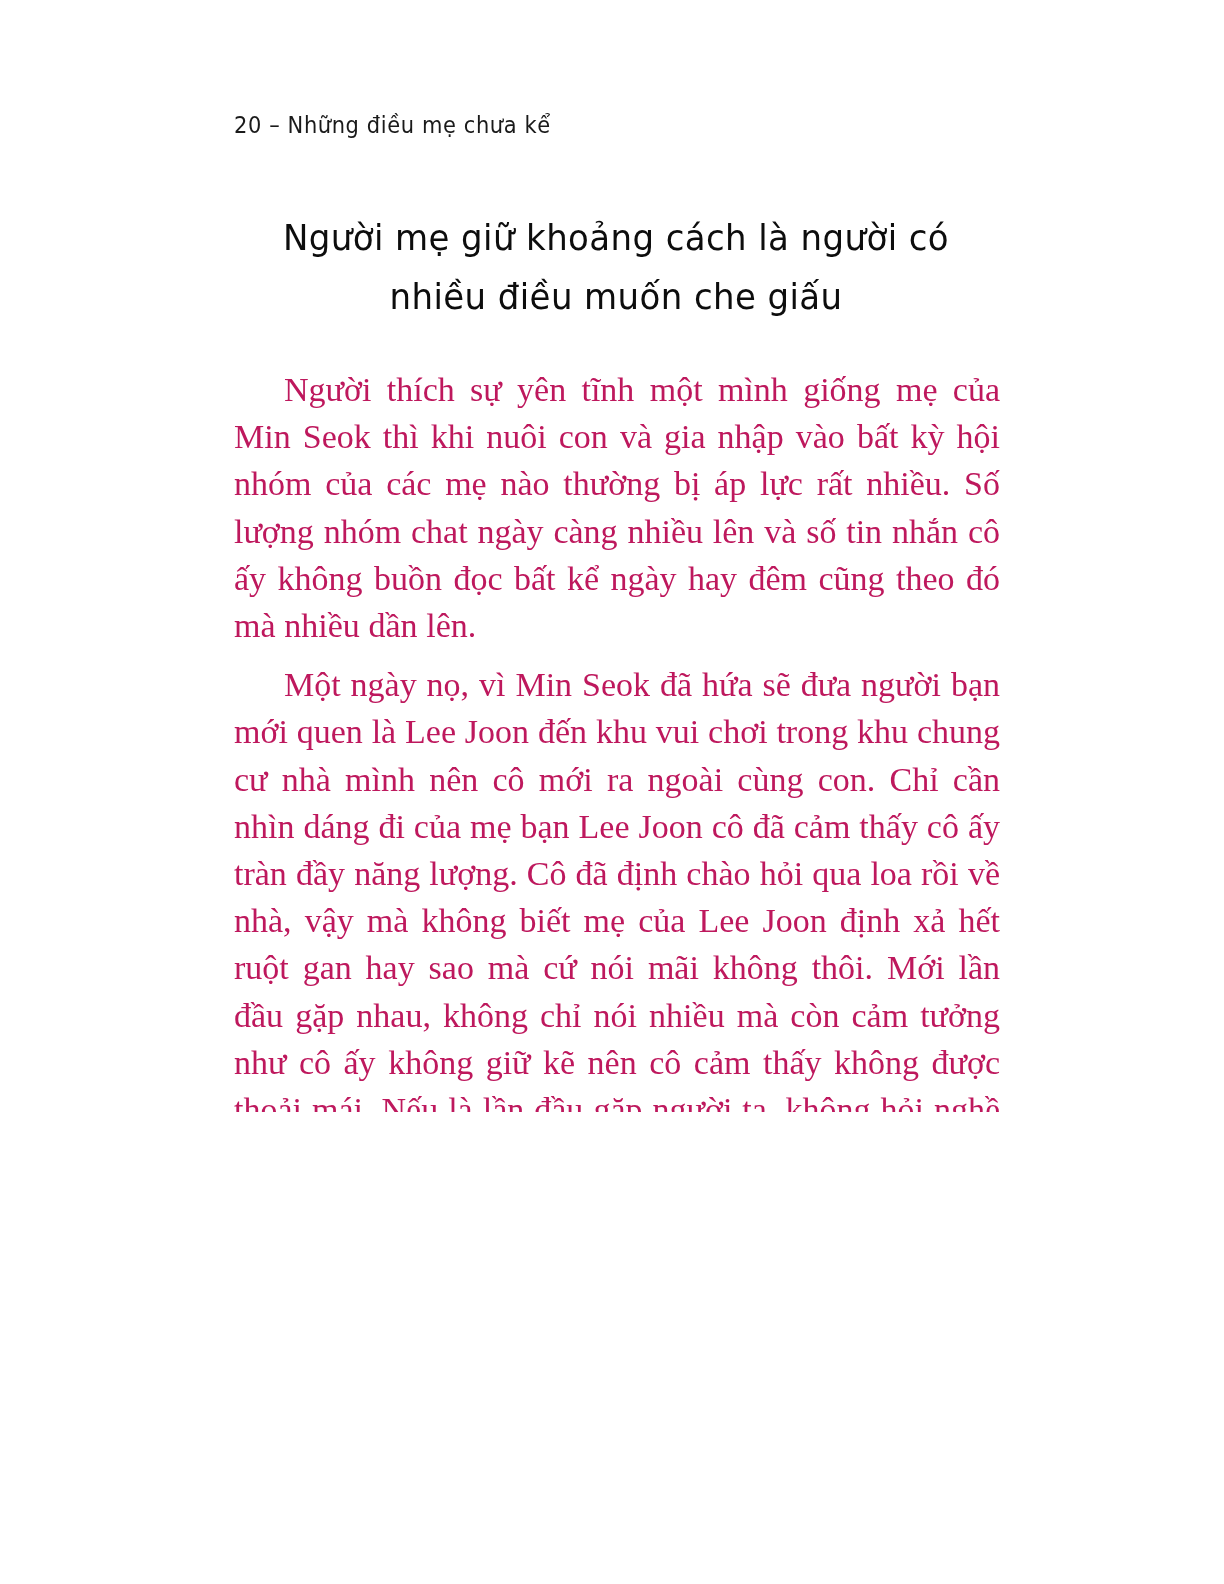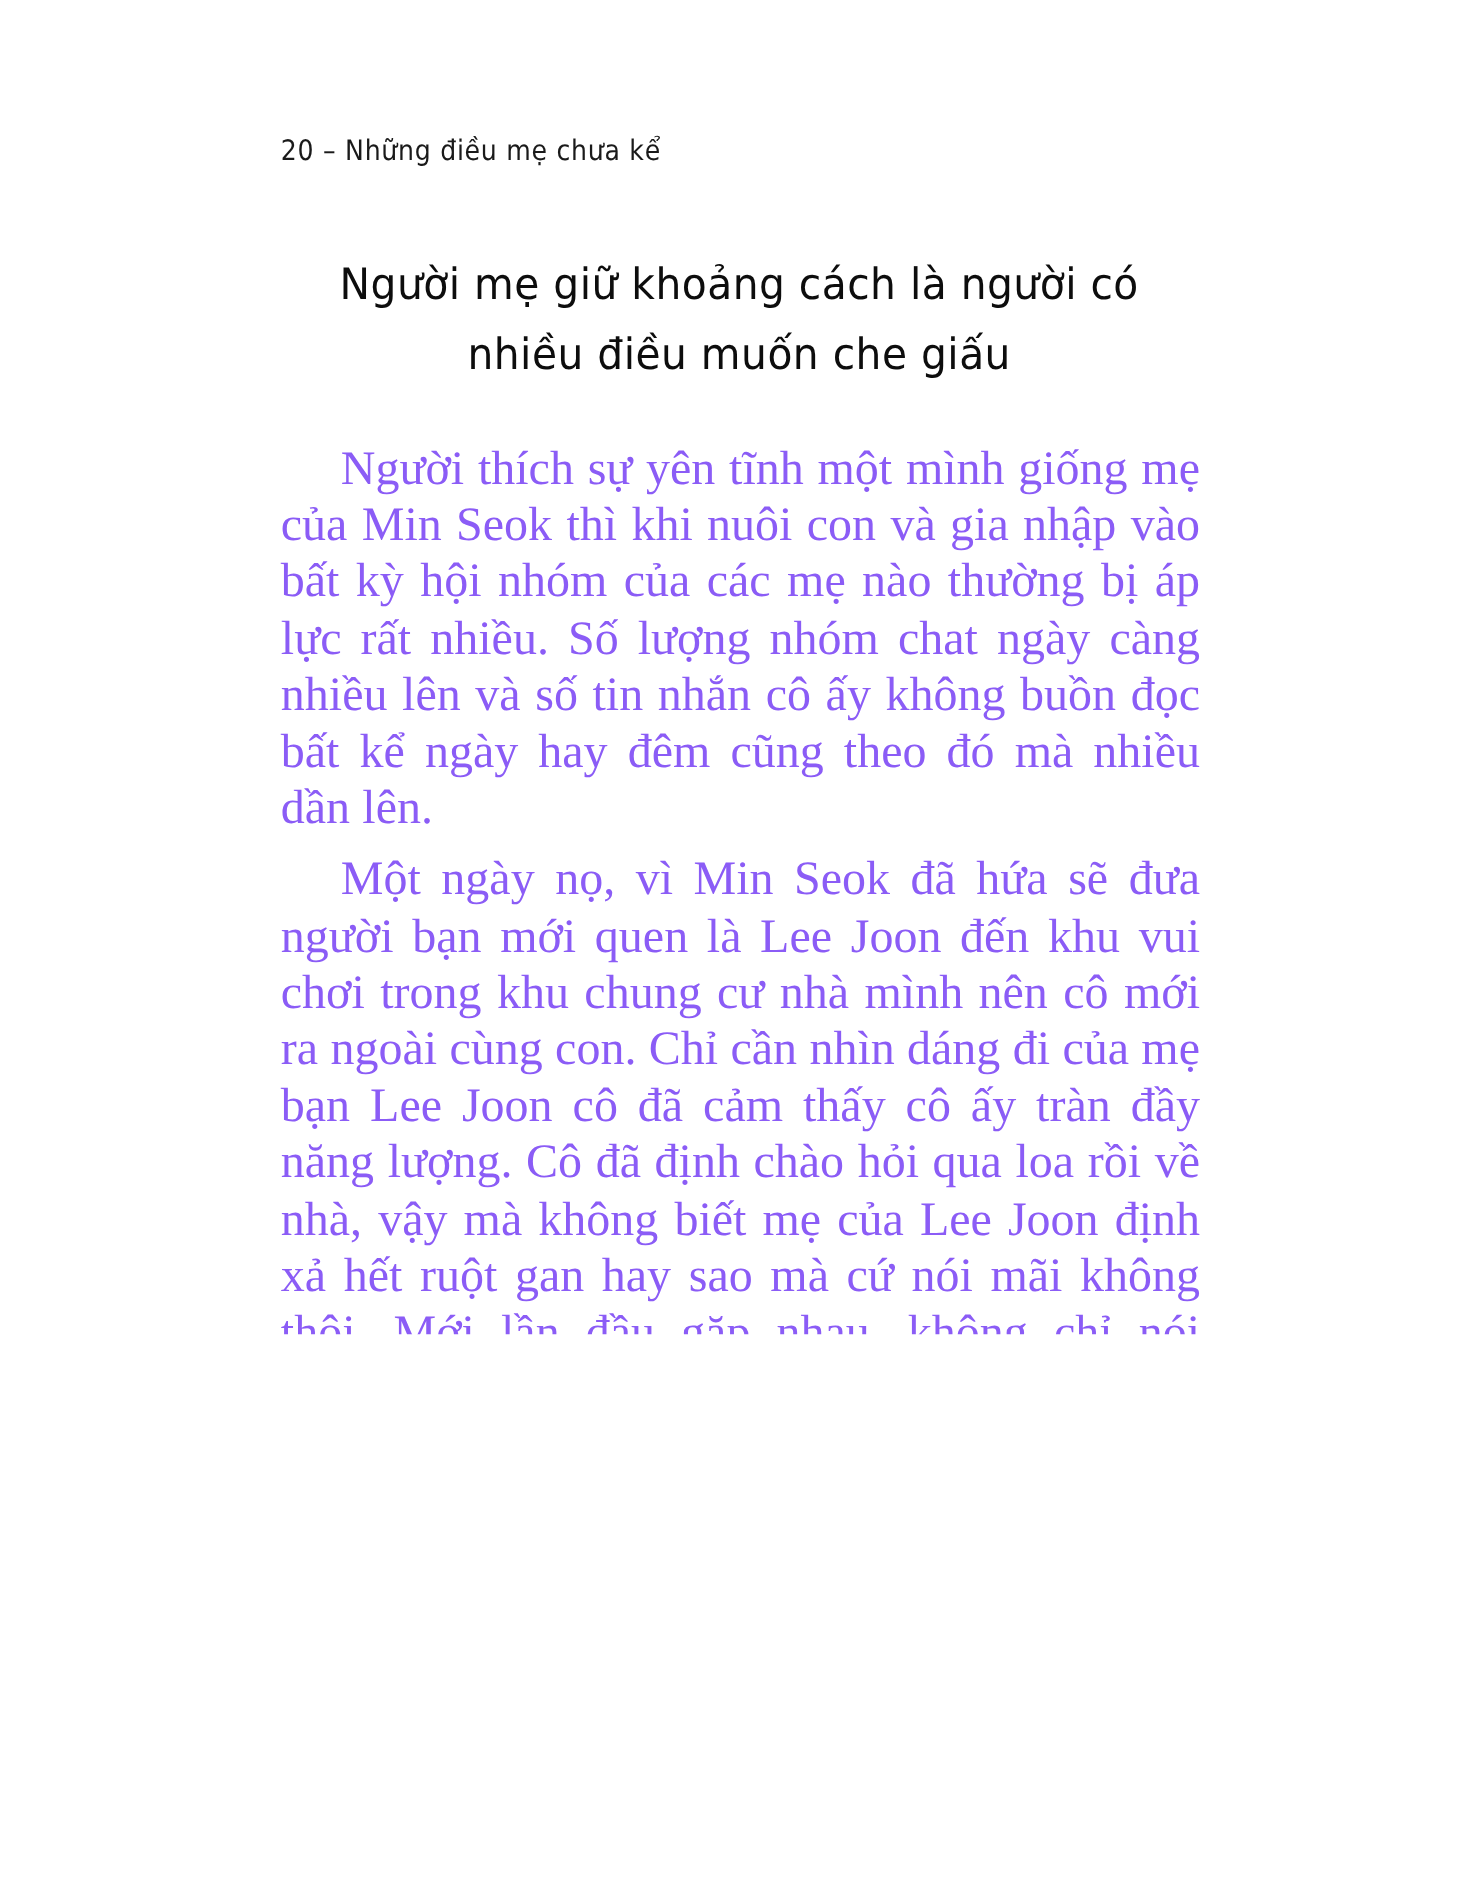--- a/index.html
+++ b/index.html
@@ -56,23 +56,23 @@
   .body-column {
     position: absolute;
     left: 234px;
     top: 366px;
     width: 766px;
   }
 
   .body-paragraph {
     margin: 0;
     font-family: "Liberation Serif", "DejaVu Serif", serif;
-    font-size: 40px;
+    font-size: 34px;
     line-height: 47.2px;
-    color: #8b5cf6;
+    color: #be185d;
     text-align: justify;
     text-justify: inter-word;
     text-indent: 50px;
     hyphens: none;
     word-spacing: 0.2px;
   }
 
   .body-paragraph + .body-paragraph {
     margin-top: 12px;
     font-family: Liberation Serif, serif;

